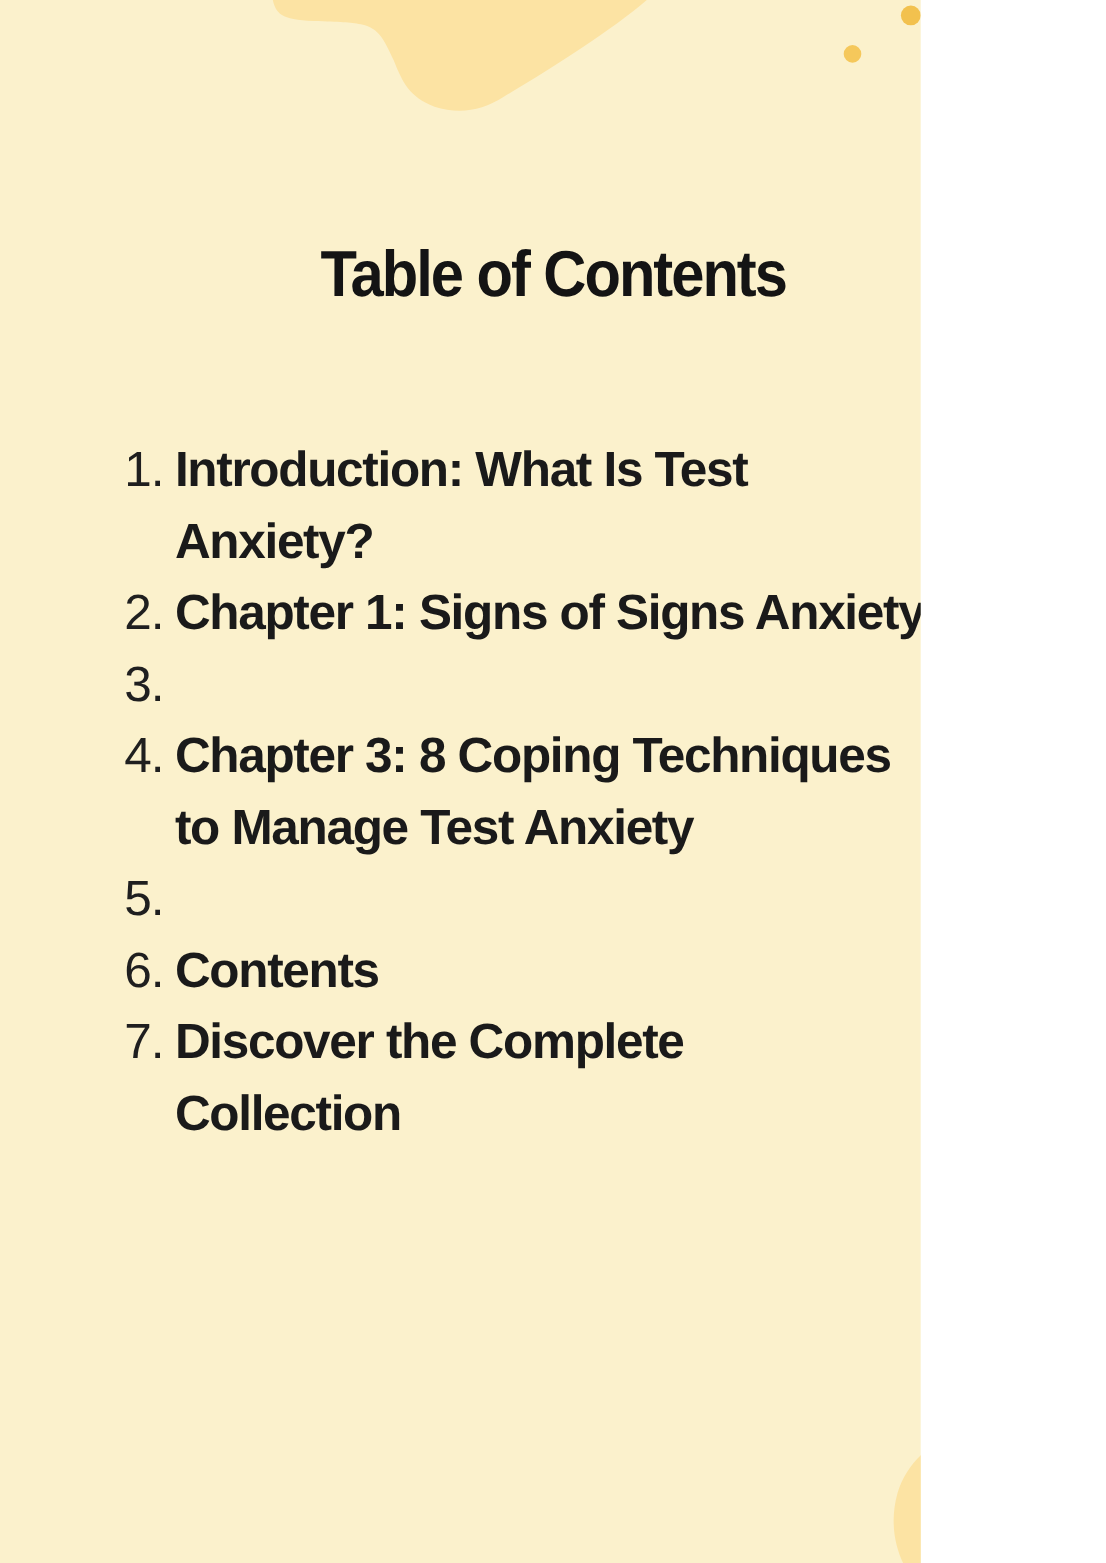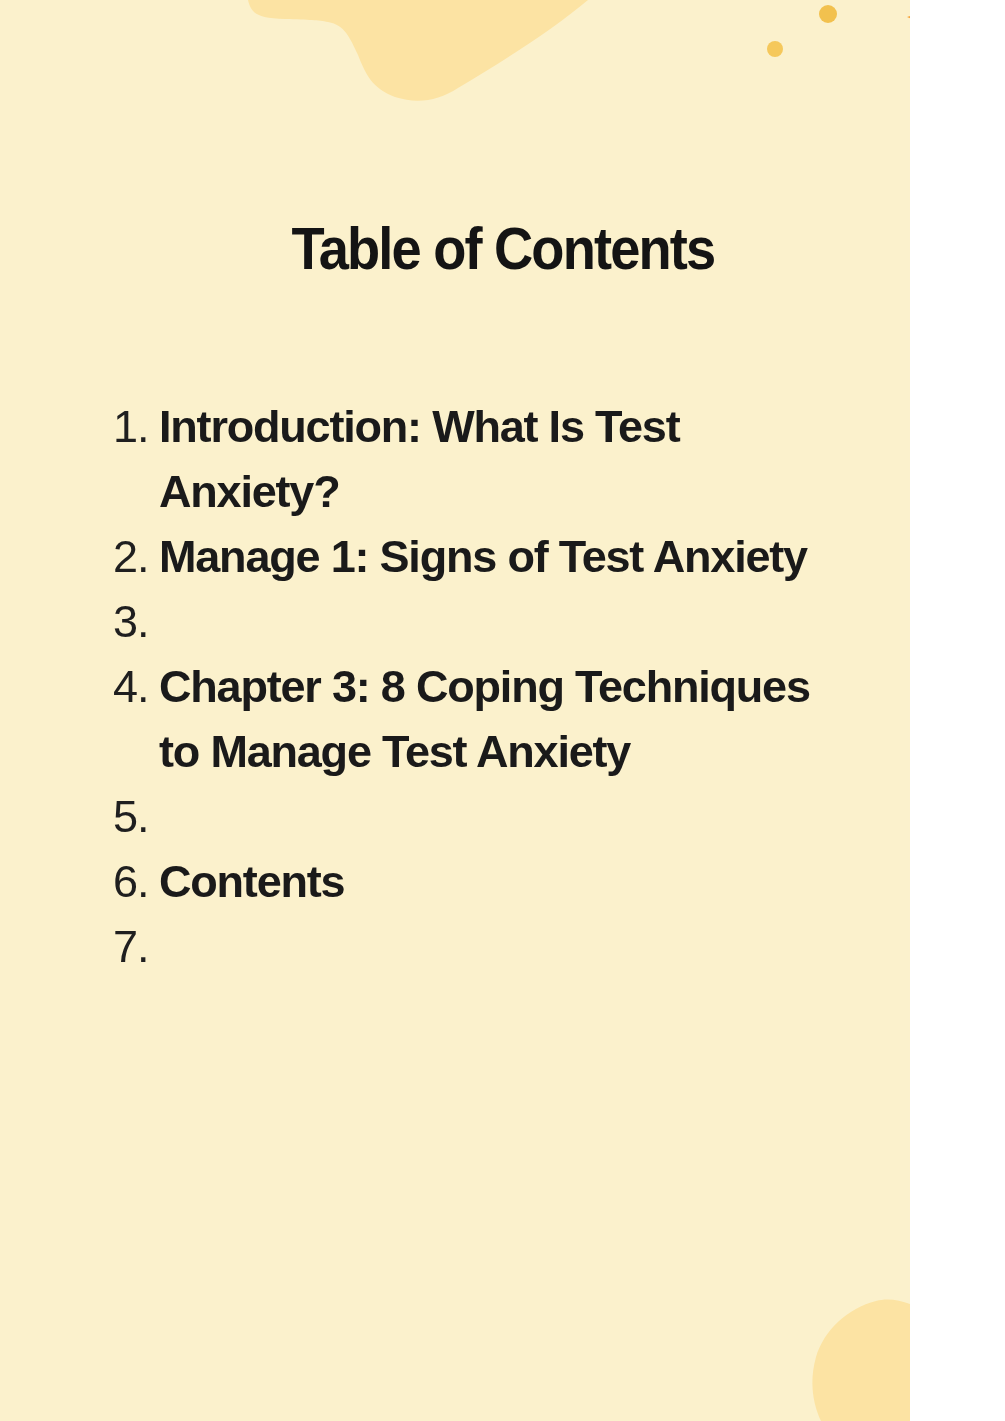--- a/index.html
+++ b/index.html
@@ -1,19 +1,19 @@
 <!DOCTYPE html>
 <html><head>
 <meta charset="utf-8">
 <style>
   html, body { margin: 0; padding: 0; }
   body { width: 1005px; height: 1421px; }
   .page {
     position: relative;
-    width: 910px;
+    width: 837px;
     height: 1421px;
     background: #FBF1CC;
     overflow: hidden;
     font-family: "Liberation Sans", sans-serif;
   }
   svg.decor {
     position: absolute;
     inset: 0;
     width: 1005px;
     height: 1421px;
@@ -121,34 +121,35 @@
     <span class="title-inner">Table of Contents</span>
   </h1>
 
   <ol class="toc">
     <li>
       <span class="num">1.</span>
       <span class="txt">Introduction: What Is Test<br>Anxiety?</span>
     </li>
     <li>
       <span class="num">2.</span>
-      <span class="txt">Manage 1: Signs of Test Anxiety</span>
+      <span class="txt">Chapter 1: Signs of Signs Anxiety</span>
     </li>
     <li>
       <span class="num">3.</span>
     </li>
     <li>
       <span class="num">4.</span>
       <span class="txt">Chapter 3: 8 Coping Techniques<br>to Manage Test Anxiety</span>
     </li>
     <li>
       <span class="num">5.</span>
     </li>
     <li>
       <span class="num">6.</span>
       <span class="txt">Contents</span>
     </li>
     <li>
       <span class="num">7.</span>
+      <span class="txt">Discover the Complete<br>Collection</span>
     </li>
   </ol>
 
 </div>
 
 </body></html>

